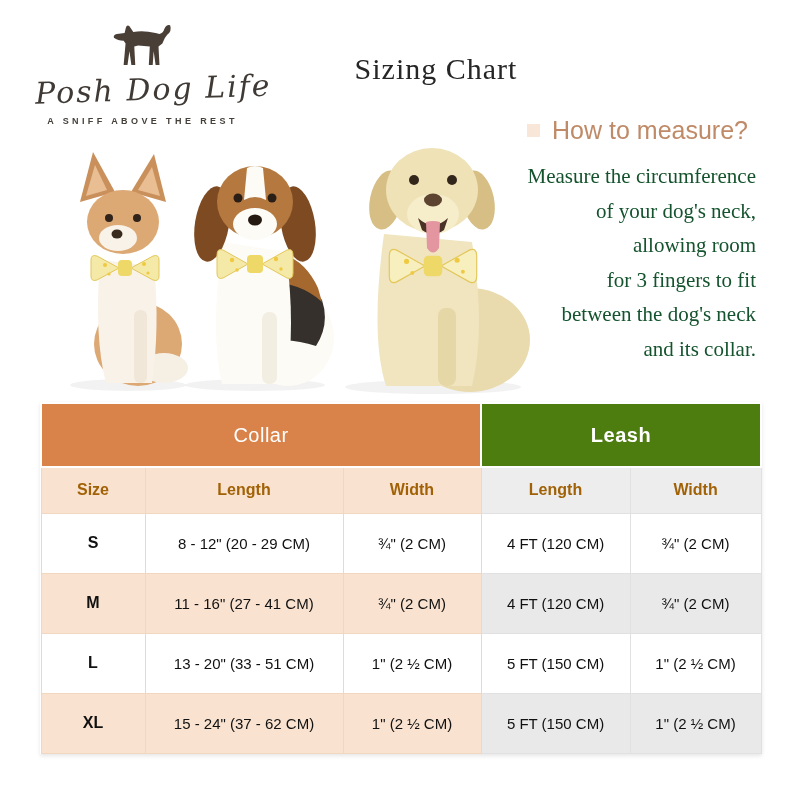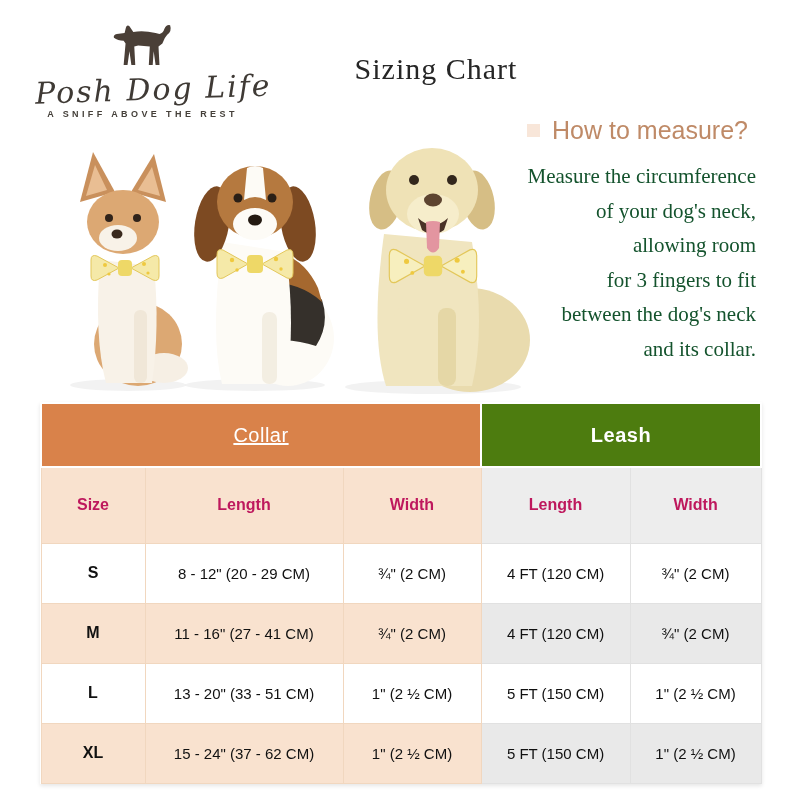--- a/index.html
+++ b/index.html
@@ -11,21 +11,21 @@
 
   
   .logo-block { position:absolute; left:35px; top:22px; width:215px; text-align:center; }
   .logo-dog { display:block; margin:0 auto 4px auto; }
   .logo-script {
     font-family:"DejaVu Serif","Liberation Serif",serif; font-style:italic;
     font-size:30px; letter-spacing:2px; color:#3f3a35; transform:rotate(-2deg);
     line-height:1.1; white-space:nowrap;
   }
   .logo-tagline {
-    margin-top:3px; font-size:9px; font-weight:bold; letter-spacing:3.4px;
+    margin-top:10px; font-size:9px; font-weight:bold; letter-spacing:3.4px;
     color:#45403a; white-space:nowrap;
   }
 
   
   .page-title {
     position:absolute; top:52px; left:50%; transform:translateX(-50%);
     font-family:"Liberation Serif",serif; font-size:30px; letter-spacing:1px;
     color:#262626; white-space:nowrap;margin-left:36px;
   }
 
@@ -47,23 +47,23 @@
 
   
   .size-table {
     position:absolute; left:40px; top:402px; width:720px;
     border-collapse:collapse; table-layout:fixed;
     box-shadow:0 2px 4px rgba(0,0,0,0.10);
   }
   .size-table th, .size-table td { text-align:center; vertical-align:middle; }
   .gh { height:64px; color:#ffffff; font-size:20px; font-weight:400; letter-spacing:.5px;
         border:2px solid #ffffff; }
-  .gh-collar { background:#d9824a;text-decoration:underline; }
+  .gh-collar { background:#d9824a; }
   .gh-leash  { background:#4d7c0f;font-weight:bold; }
-  .sub td { height:76px; font-size:16px; font-weight:bold; color:#be185d; }
+  .sub td { height:46px; font-size:16px; font-weight:bold; color:#a16207; }
   .dr  td { height:60px; font-size:15px; color:#111111; }
   .dr  td.size-cell { font-weight:bold; font-size:16px; }
   .c-cell { border:1px solid #f1d7bf; background:#ffffff; }
   .l-cell { border:1px solid #e1e1e1; background:#ffffff; }
   .sub .c-cell { background:#f9e2cf; }
   .sub .l-cell { background:#ededed; }
   tr.alt .c-cell { background:#f9e2cf; }
   tr.alt .l-cell { background:#e9e9e9; }
 </style>
 </head>

